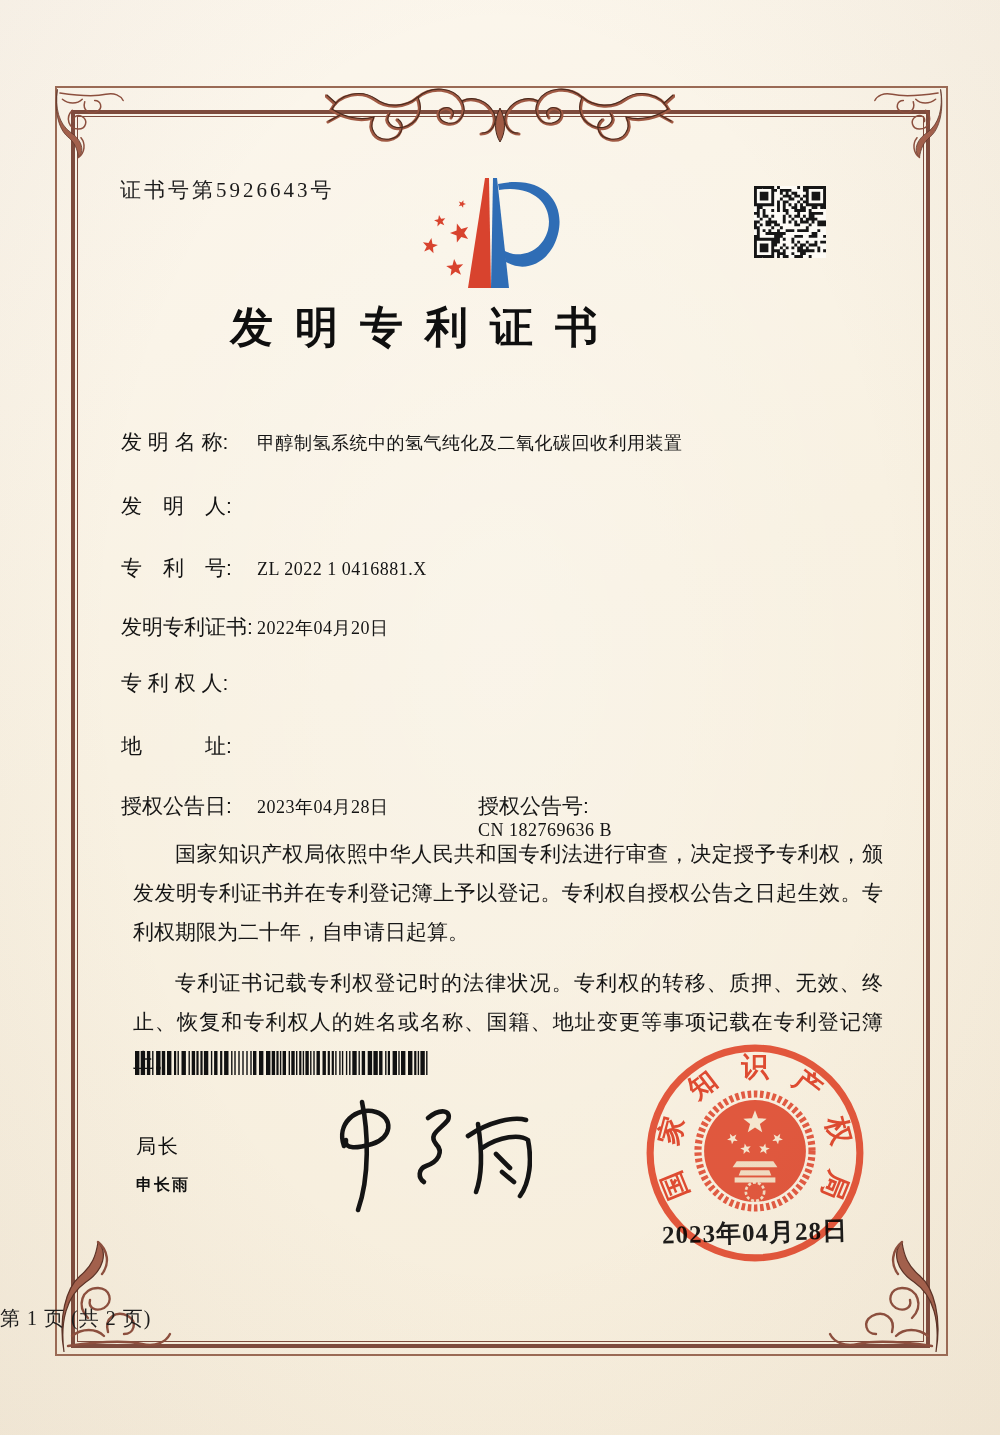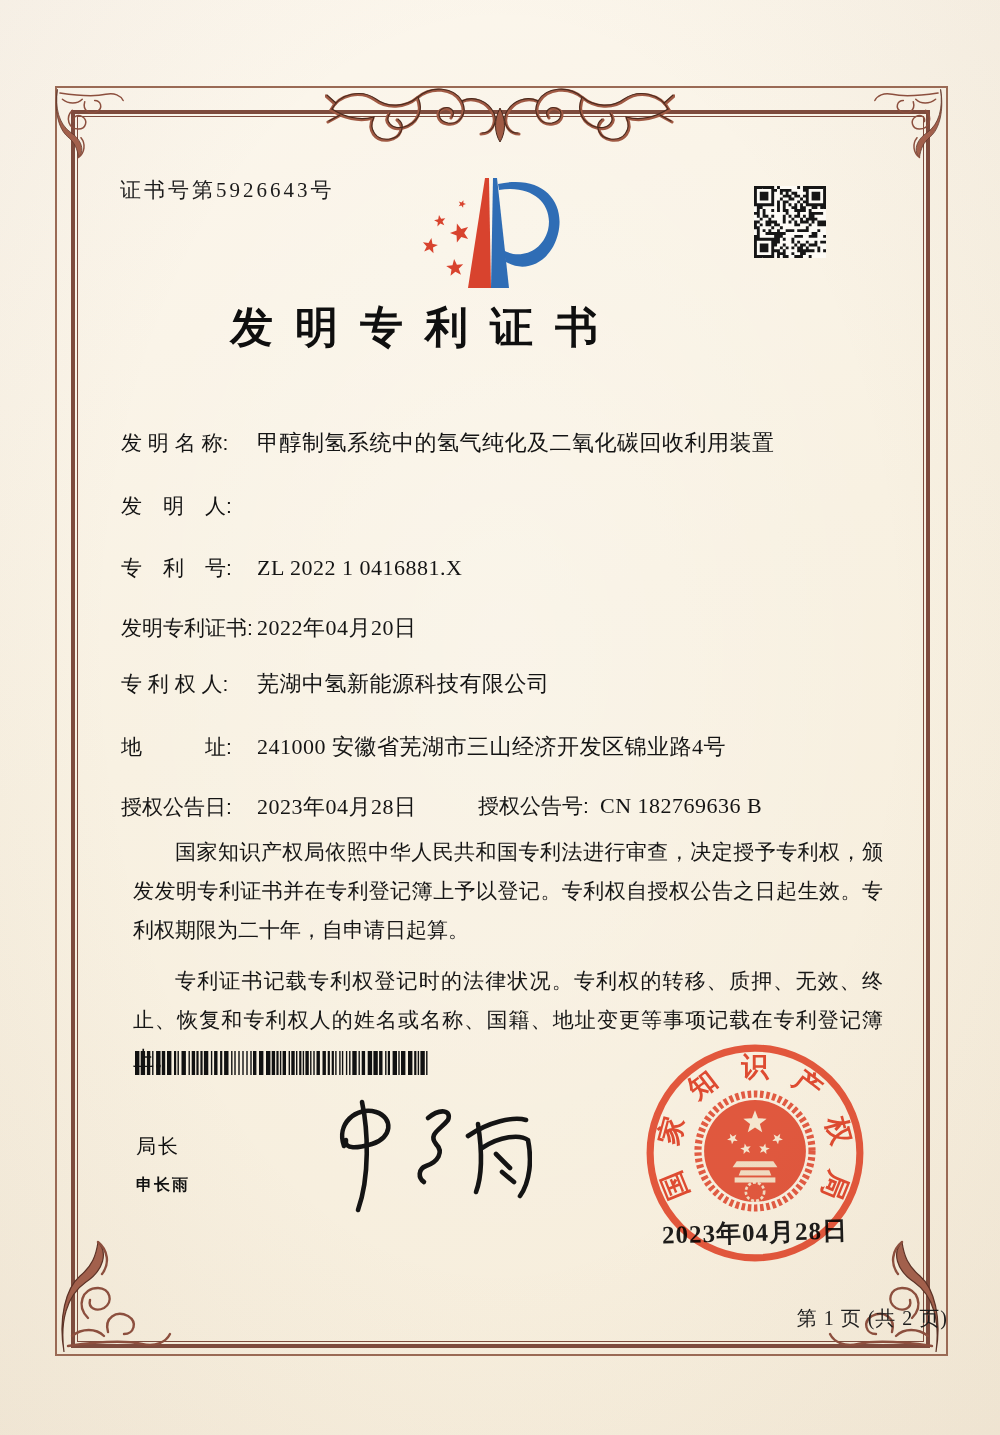--- a/index.html
+++ b/index.html
@@ -21,40 +21,40 @@
   
   .cert-no{position:absolute;left:120px;top:176px;z-index:3;
     font-family:"Liberation Serif",serif;font-size:21px;letter-spacing:3px;color:#1c1c1c;}
   .logo{position:absolute;left:398px;top:172px;z-index:3;}
   .qr{position:absolute;left:754px;top:186px;z-index:3;}
   .title{position:absolute;left:0;top:299px;width:828px;z-index:3;text-align:center;
     font-family:"Liberation Serif",serif;font-weight:700;font-size:43px;letter-spacing:22px;text-indent:22px;color:#0f0f0f;}
   
   .row{position:absolute;left:121px;width:750px;display:flex;align-items:baseline;z-index:3;}
   .flabel{width:136px;flex:none;font-family:"Liberation Sans",sans-serif;font-size:21px;color:#141414;}
-  .fvalue{font-family:"Liberation Serif",serif;font-size:22px;color:#141414;letter-spacing:0.5px;white-space:nowrap;}
-  .grant-group{position:absolute;left:357px;top:0;display:flex;align-items:baseline;}
+  .fvalue{font-family:"Liberation Serif",serif;font-size:18px;color:#141414;letter-spacing:0.5px;white-space:nowrap;}
+  .grant-group{position:absolute;left:357px;top:0;display:flex;align-items:baseline;flex-direction:column;}
   .grant-group .flabel{width:122px;}
   
   .paras{position:absolute;left:133px;top:834px;width:750px;z-index:3;
-    font-family:Liberation Mono, monospace;font-size:21px;line-height:39px;color:#161616;text-align:justify;}
+    font-family:Liberation Sans, sans-serif;font-size:21px;line-height:39px;color:#161616;text-align:justify;}
   .paras p{margin:0 0 12px;text-indent:2em;}
   
   .barcode{position:absolute;left:135px;top:1051px;z-index:3;}
   .sig-role{position:absolute;left:136px;top:1133px;z-index:3;font-weight:400;font-size:20px;letter-spacing:2px;color:#111;}
   .sig-name{position:absolute;left:136px;top:1175px;z-index:3;font-weight:700;font-size:16px;letter-spacing:2px;color:#111;}
   .signature{position:absolute;left:282px;top:1094px;z-index:3;}
   .sig-stroke{stroke:#141414;stroke-width:4.6;fill:none;stroke-linecap:round;stroke-linejoin:round;}
   
   .seal-wrap{position:absolute;left:643px;top:1041px;width:224px;height:224px;z-index:4;mix-blend-mode:multiply;opacity:.95;}
   .seal-char{font-family:"Liberation Sans",sans-serif;font-weight:700;font-size:27px;fill:#e5462d;}
   .seal-date{position:absolute;left:633px;top:1216px;width:244px;z-index:5;text-align:center;
     font-family:"Liberation Serif",serif;font-weight:700;font-size:25px;letter-spacing:1px;color:#1e1e1e;
     transform:rotate(-1.5deg);mix-blend-mode:multiply;}
-  .footer{position:absolute;left:0;top:1305px;width:948px;z-index:3;text-align:right;
+  .footer{position:absolute;left:0;top:1305px;width:948px;z-index:3;text-align:left;
     font-family:"Liberation Serif",serif;font-size:20px;color:#1d1d1d;letter-spacing:1px;}
 </style>
 </head>
 <body>
 
 <div class="page">
   <div class="vignette"></div>
 
   <div class="outer-frame"></div>
   <div class="inner-frame"></div>
@@ -138,25 +138,23 @@
   <div class="row" style="top:554px">
     <span class="flabel">专　利　号:</span>
     <span class="fvalue">ZL 2022 1 0416881.X</span>
   </div>
   <div class="row" style="top:613px">
     <span class="flabel">发明专利证书:</span>
     <span class="fvalue">2022年04月20日</span>
   </div>
   <div class="row" style="top:669px">
     <span class="flabel">专 利 权 人:</span>
-    <span class="fvalue">芜湖中氢新能源科技有限公司</span>
   </div>
   <div class="row" style="top:732px">
     <span class="flabel">地　　　址:</span>
-    <span class="fvalue">241000 安徽省芜湖市三山经济开发区锦业路4号</span>
   </div>
   <div class="row" style="top:792px">
     <span class="flabel">授权公告日:</span>
     <span class="fvalue">2023年04月28日</span>
     <span class="grant-group">
       <span class="flabel">授权公告号:</span>
       <span class="fvalue">CN 182769636 B</span>
     </span>
   </div>
 

